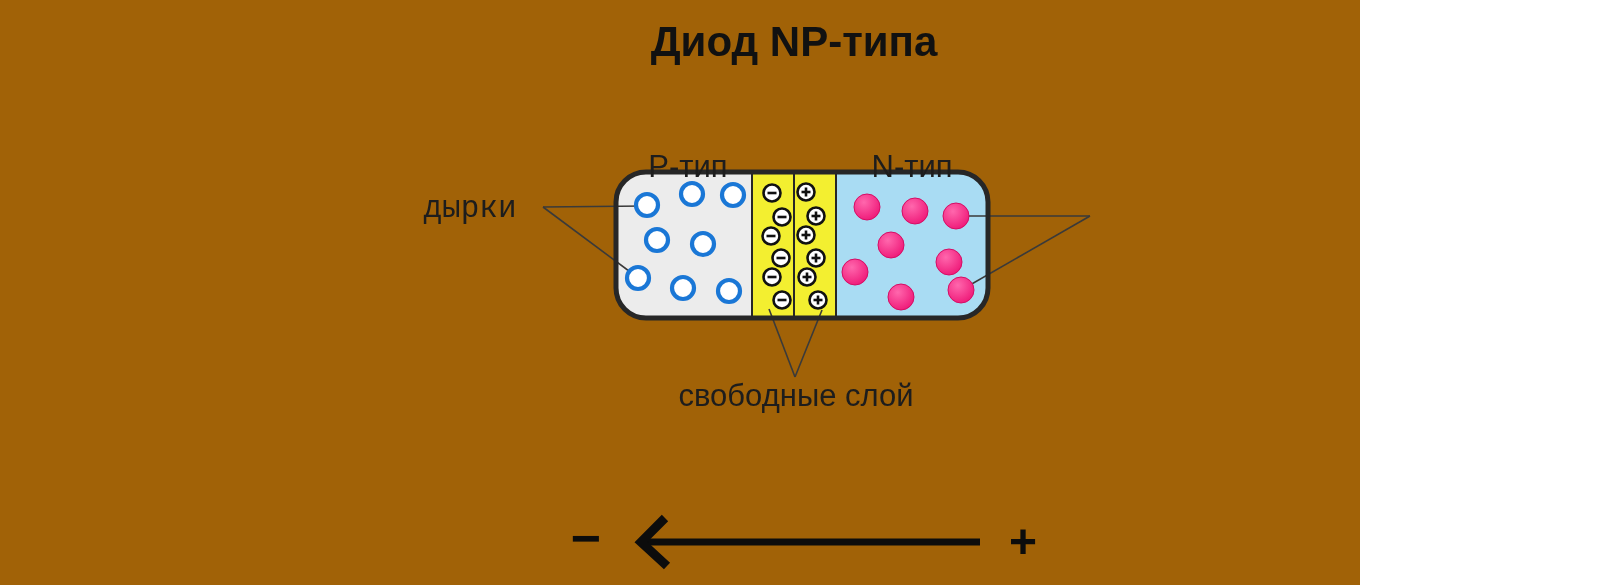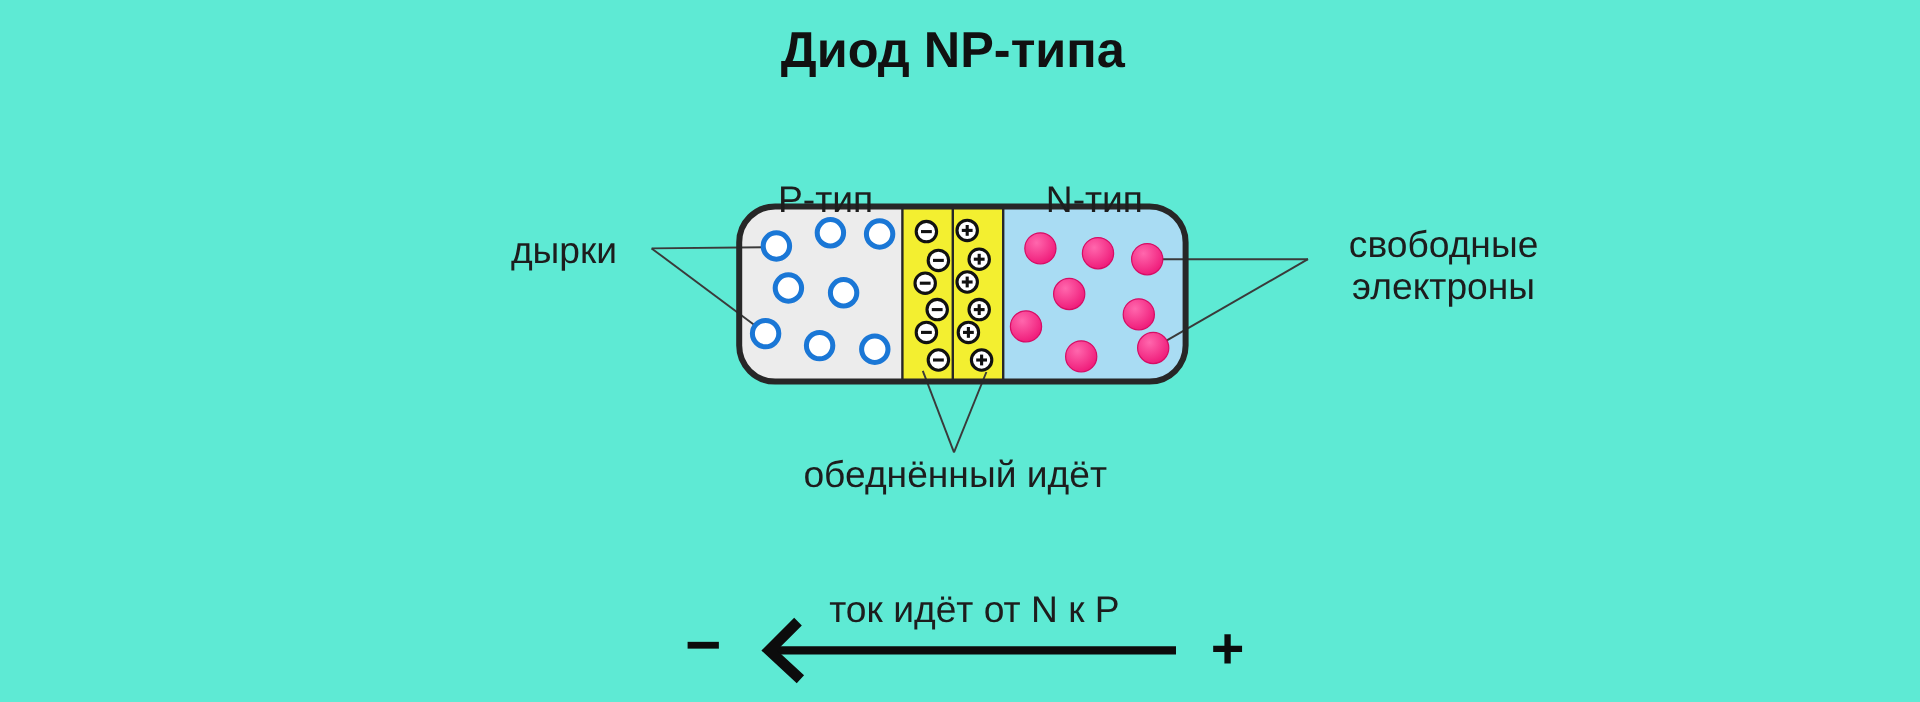--- a/index.html
+++ b/index.html
@@ -1,41 +1,41 @@
 <!DOCTYPE html>
 <html><head>
 <meta charset="utf-8">
 <style>
   html, body { margin: 0; padding: 0; background: #ffffff; }
   .canvas {
     position: relative;
-    width: 1600px;
+    width: 1360px;
     height: 585px;
-    background: #5eead4;
+    background: #a16207;
     overflow: hidden;
     font-family: "Liberation Sans", sans-serif;
     color: #151515;
   }
   .abs { position: absolute; }
   svg.layer { position: absolute; left: 0; top: 0; }
   .title {
     top: 18px; left: 794px; transform: translateX(-50%);
     font-size: 42px; font-weight: 700; letter-spacing: 0px;
     color: #111; white-space: nowrap;
   }
   .region-label {
     top: 113px; transform: translateX(-50%);
     font-size: 31px; font-weight: 400; color: #1d1d1d; white-space: nowrap; margin-top: 36px;
   }
   .region-label.p { left: 688px; }
   .region-label.n { left: 912px; }
   .side-label {
     font-size: 31px; color: #1d1d1d; white-space: pre-line; text-align: center;
   }
-  .lbl-holes { top: 191px; left: 470px; transform: translateX(-50%); }
+  .lbl-holes { top: 191px; left: 470px; transform: translateX(-50%); font-family: Liberation Mono, monospace; }
   .lbl-electrons { top: 186px; left: 1203px; transform: translateX(-50%); line-height: 35px; }
   .lbl-depletion { top: 378px; left: 796px; transform: translateX(-50%); white-space: nowrap; }
   .lbl-current { top: 490px; left: 812px; transform: translateX(-50%); white-space: nowrap; }
   .sign {
     transform: translate(-50%, -50%);
     font-weight: 700; color: #0c0c0c; white-space: nowrap;
   }
   .sign.minus { left: 586px; top: 538px; font-size: 52px; }
   .sign.plus  { left: 1023px; top: 541px; font-size: 48px; }
 </style>
@@ -168,21 +168,18 @@
       <path d="M665,518 L641,542 L667,566" stroke-width="9" stroke-linejoin="miter" stroke="#0c0c0c"></path>
     </g>
   </svg>
 
   <div class="abs title">Диод NP-типа</div>
 
   <div class="abs region-label p">P-тип</div>
   <div class="abs region-label n">N-тип</div>
 
   <div class="abs side-label lbl-holes">дырки</div>
-  <div class="abs side-label lbl-electrons">свободные
-электроны</div>
-  <div class="abs side-label lbl-depletion">обеднённый идёт</div>
-  <div class="abs side-label lbl-current">ток идёт от N к P</div>
+  <div class="abs side-label lbl-depletion">свободные слой</div>
 
   <div class="abs sign minus">−</div>
   <div class="abs sign plus">+</div>
 
 </div>
 
 </body></html>

